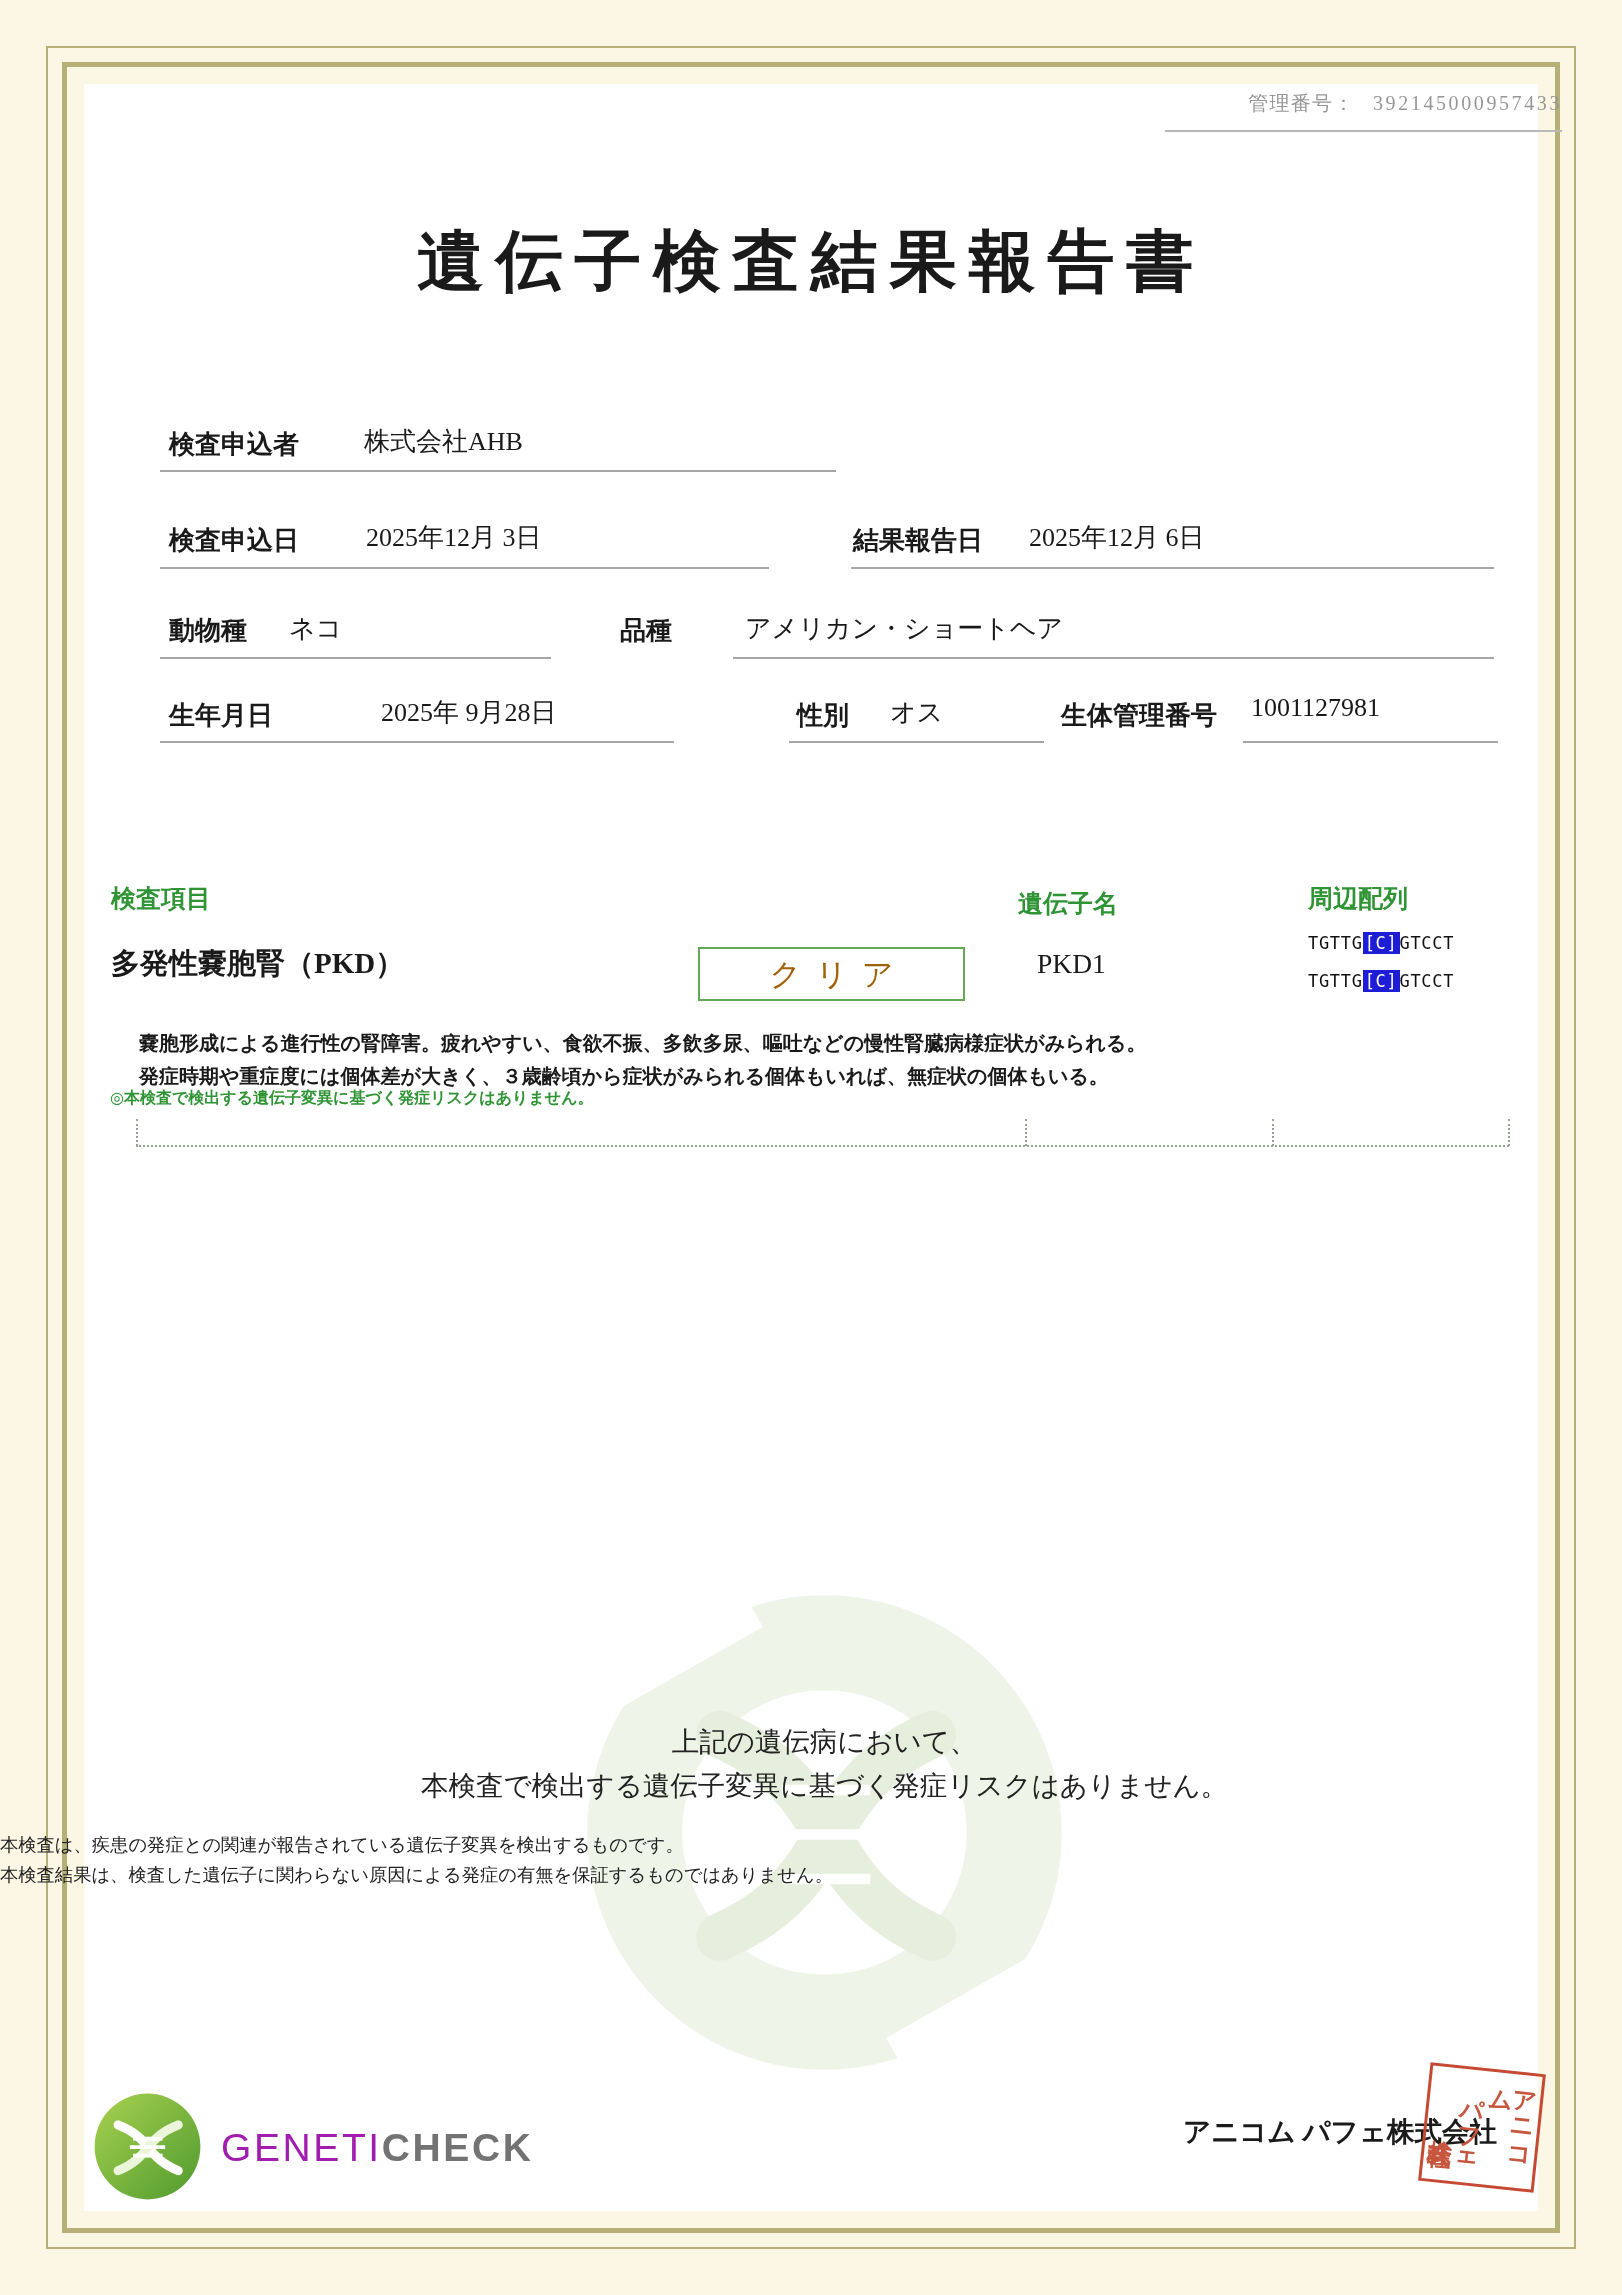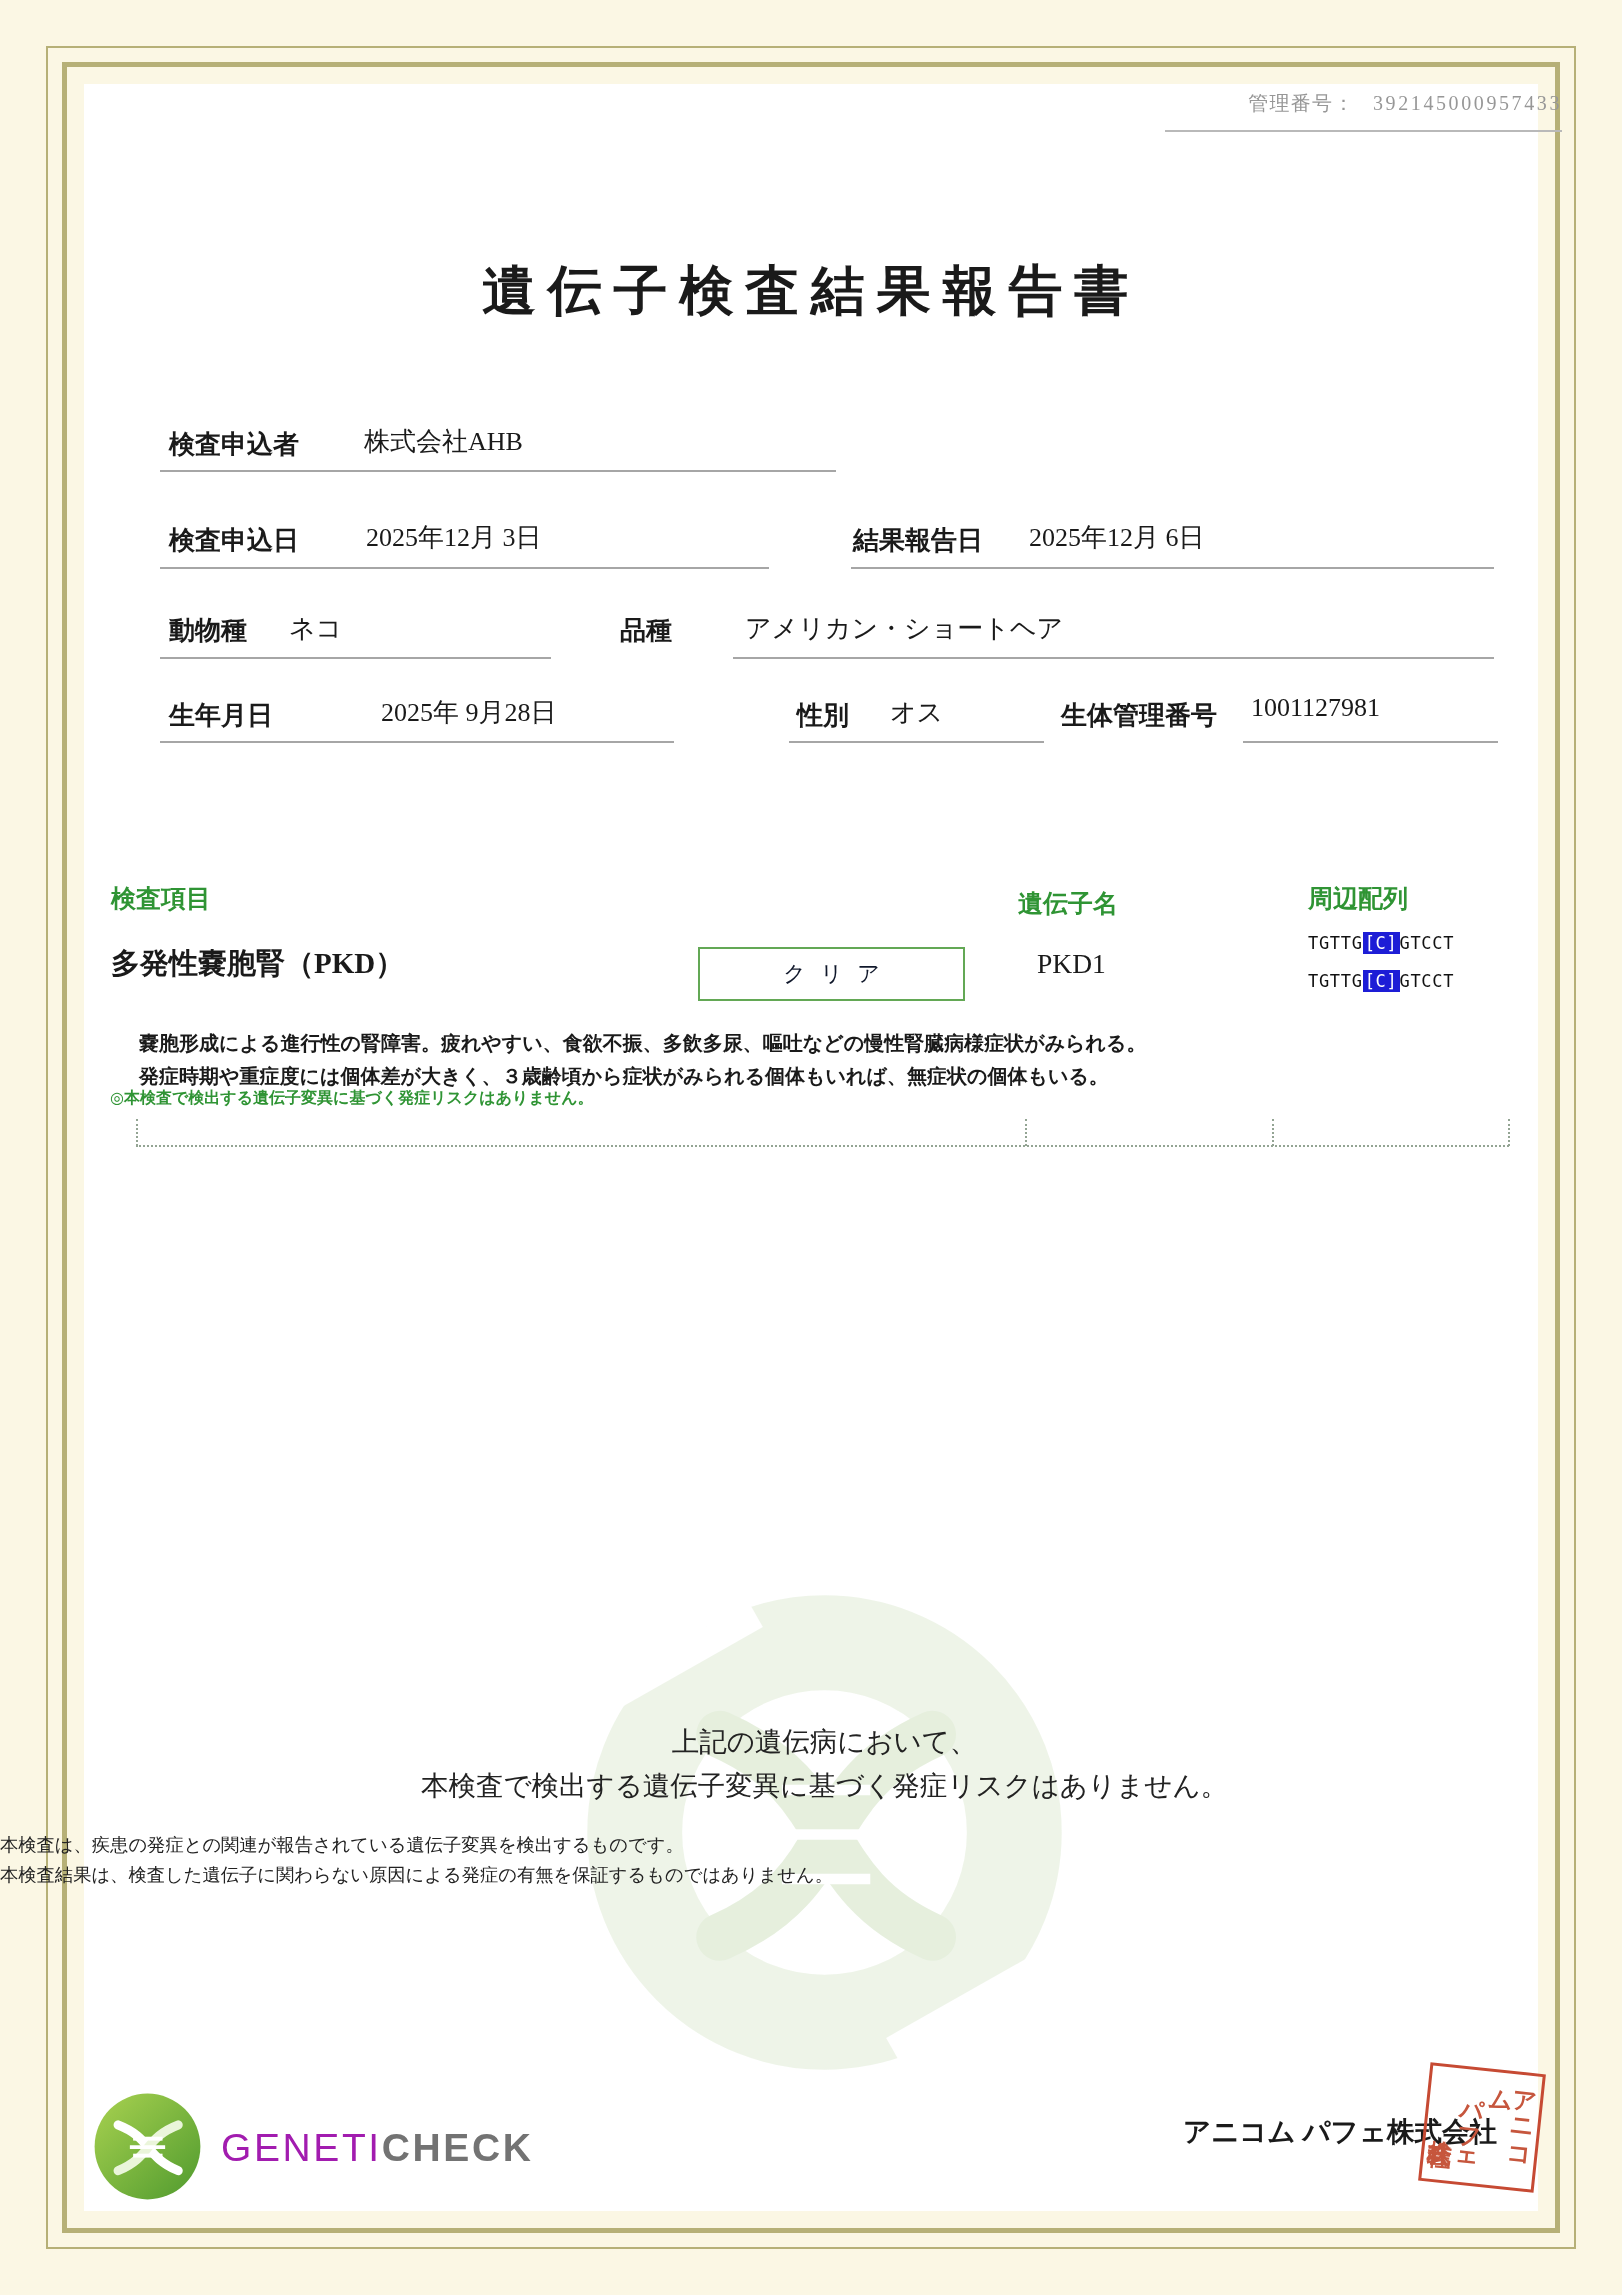--- a/index.html
+++ b/index.html
@@ -12,33 +12,33 @@
   .abs{position:absolute;line-height:1;}
   
   .frame-outer{position:absolute;inset:46px;border:2.6px solid #b6b077;}
   .frame-inner{position:absolute;inset:62px;border:5.2px solid #b6b077;}
   .paper{position:absolute;inset:84px;background:#ffffff;}
 
   .mgmt{top:93px;right:60px;font-size:20px;color:#979797;letter-spacing:1.3px;}
   .mgmt .num{margin-left:18.3px;letter-spacing:2.6px;}
   .mgmt-line{top:130px;left:1165px;width:397px;height:2px;background:#b9b9b9;}
 
-  .title{top:228px;left:0;right:0;text-align:center;font-size:54px;font-weight:700;letter-spacing:11.8px;margin-top:36px;}
+  .title{top:228px;left:0;right:0;text-align:center;font-size:67px;font-weight:700;letter-spacing:11.8px;}
 
   .lbl{font-size:26px;font-weight:700;}
   .val{font-size:26px;}
   .uline{height:2px;background:#a6a6a6;}
   .hdr{font-size:25px;font-weight:700;color:#2f9434;}
 
   .disease{font-size:29px;font-weight:700;}
   .clear-box{
     top:947px;left:698px;width:263px;height:50px;
     border:2px solid #63a855;display:flex;align-items:center;justify-content:center;
   }
-  .clear-box span{font-size:22px;color:#0f172a;letter-spacing:14.4px;text-indent:14.4px;}
+  .clear-box span{font-size:31px;color:#a16207;letter-spacing:14.4px;text-indent:14.4px;}
   .gene{font-size:27.5px;}
   .seq{font-family:"DejaVu Sans Mono",monospace;font-size:17px;letter-spacing:0.7px;color:#111;}
   .seq .hl{background:#1d1dd6;color:#ffffff;padding:0.7px 2px;}
 
   .desc{font-size:20px;font-weight:700;line-height:1.45;margin-left:29px;}
   .risk{font-size:16px;font-weight:700;color:#2f9434;}
 
   .dot-h{top:1145px;left:136px;width:1373px;border-top:2px dotted #93a493;}
   .dot-v{top:1119px;height:27px;border-left:2px dotted #93a493;}
 

